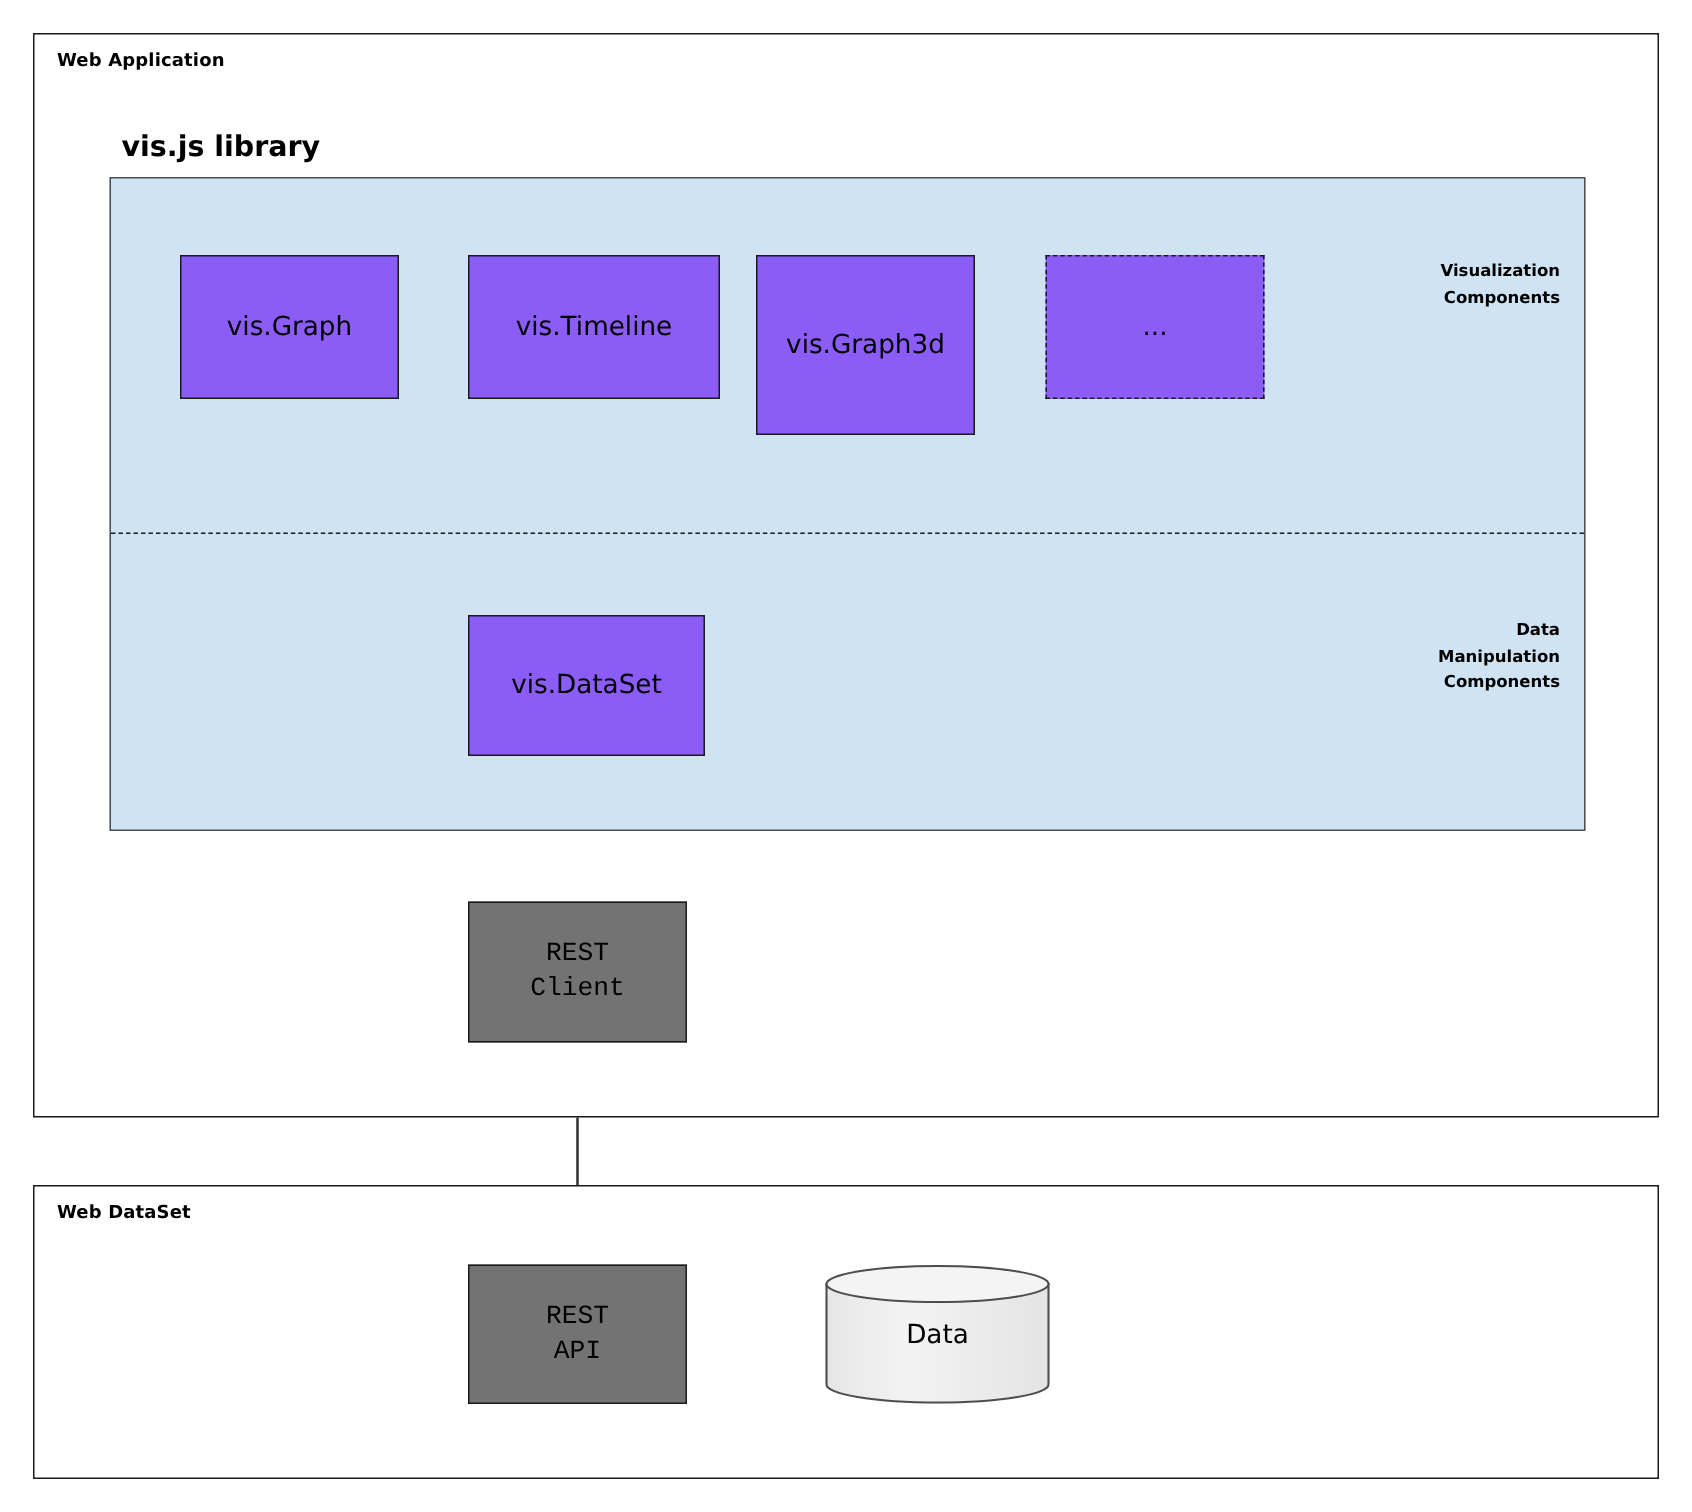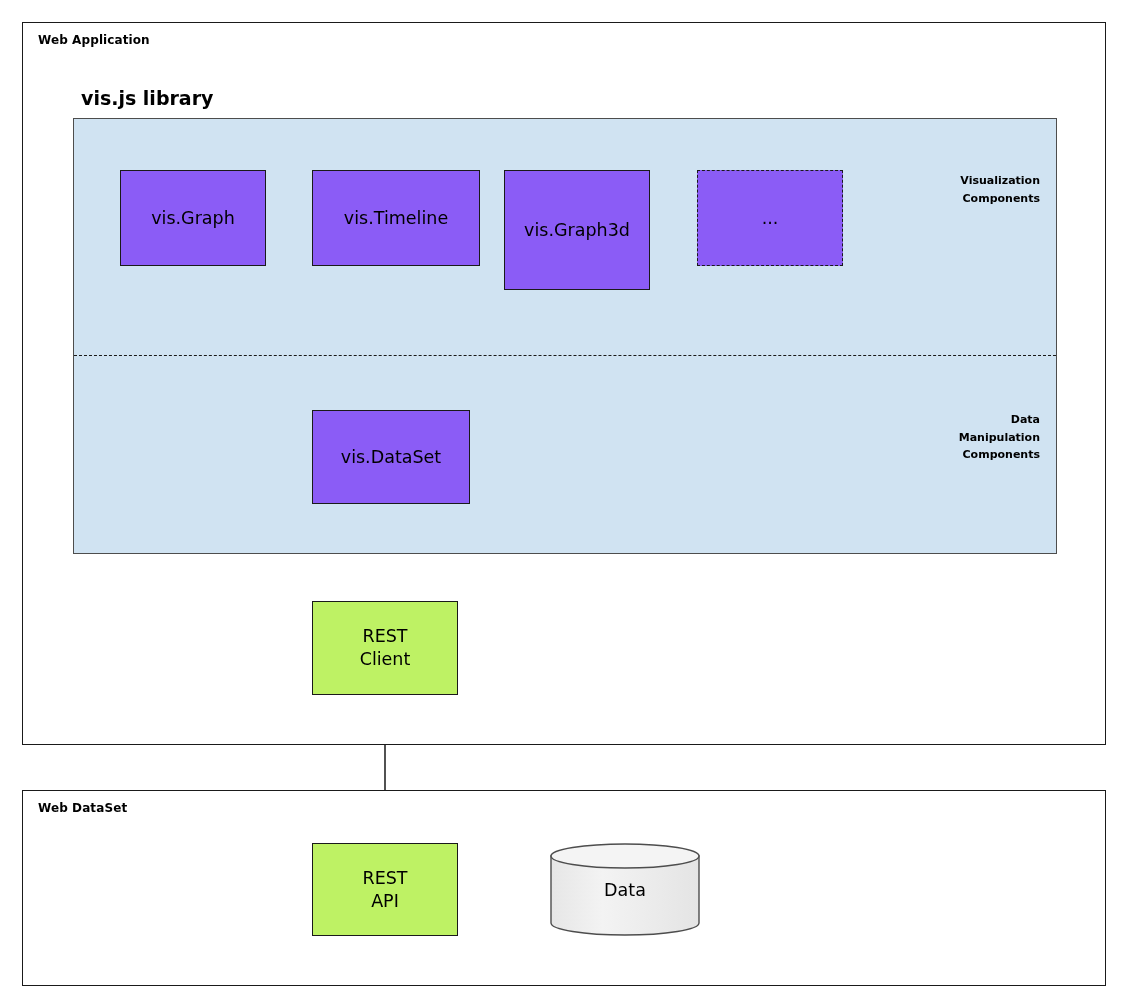--- a/index.html
+++ b/index.html
@@ -98,21 +98,22 @@
     border: 1.5px solid #1a1a1a;
     display: flex;
     align-items: center;
     justify-content: center;
     text-align: center;
     font-size: 17.5px;
     color: #000000;
     line-height: 1.3;
   }
   .node.gray {
-    background: #bef264;
+    background: #737373;
+    font-family: Liberation Mono, monospace;
   }
   .node.dashed {
     border: 1.6px dashed #1a1a1a;
   }
 
   #node-vis-graph    { left: 120px; top: 170px; width: 146px; height: 96px; }
   #node-vis-timeline { left: 312px; top: 170px; width: 168px; height: 96px; }
   #node-vis-graph3d  { left: 504px; top: 170px; width: 146px; height: 120px; }
   #node-ellipsis     { left: 697px; top: 170px; width: 146px; height: 96px; }
   #node-vis-dataset  { left: 312px; top: 410px; width: 158px; height: 94px; }

